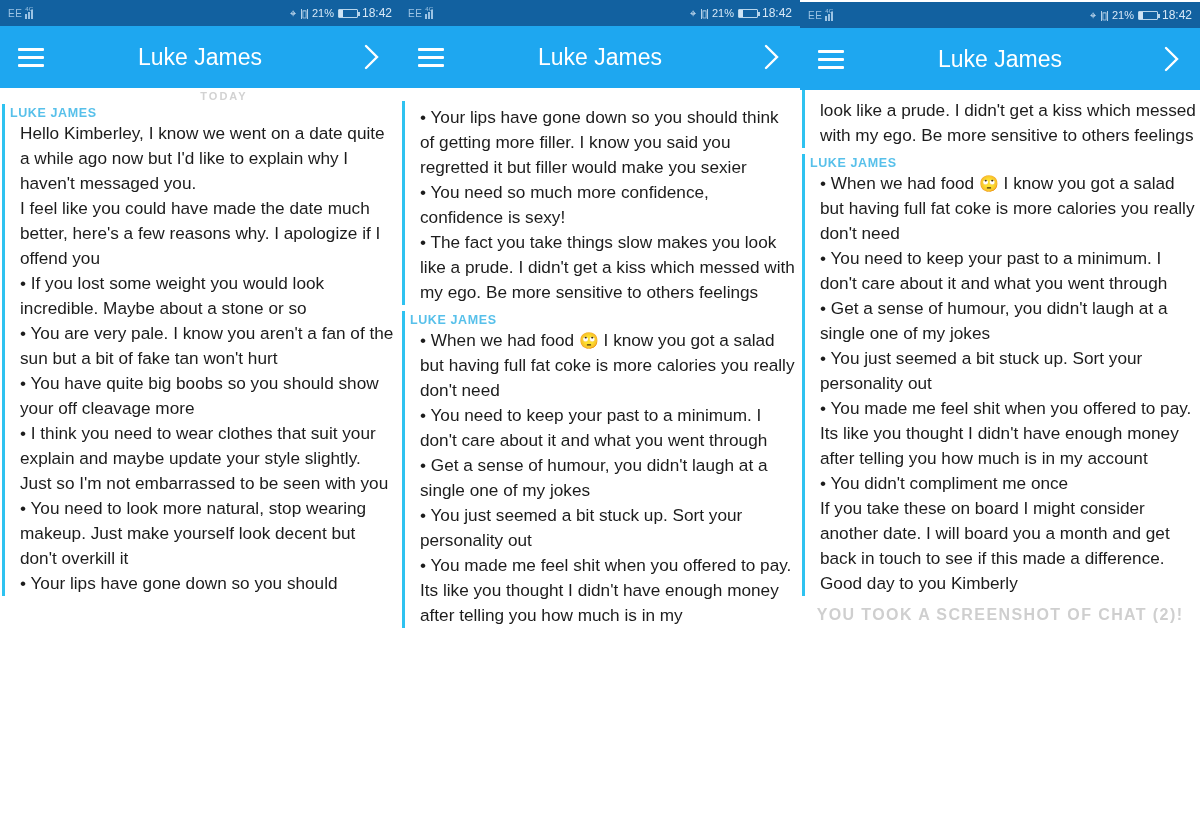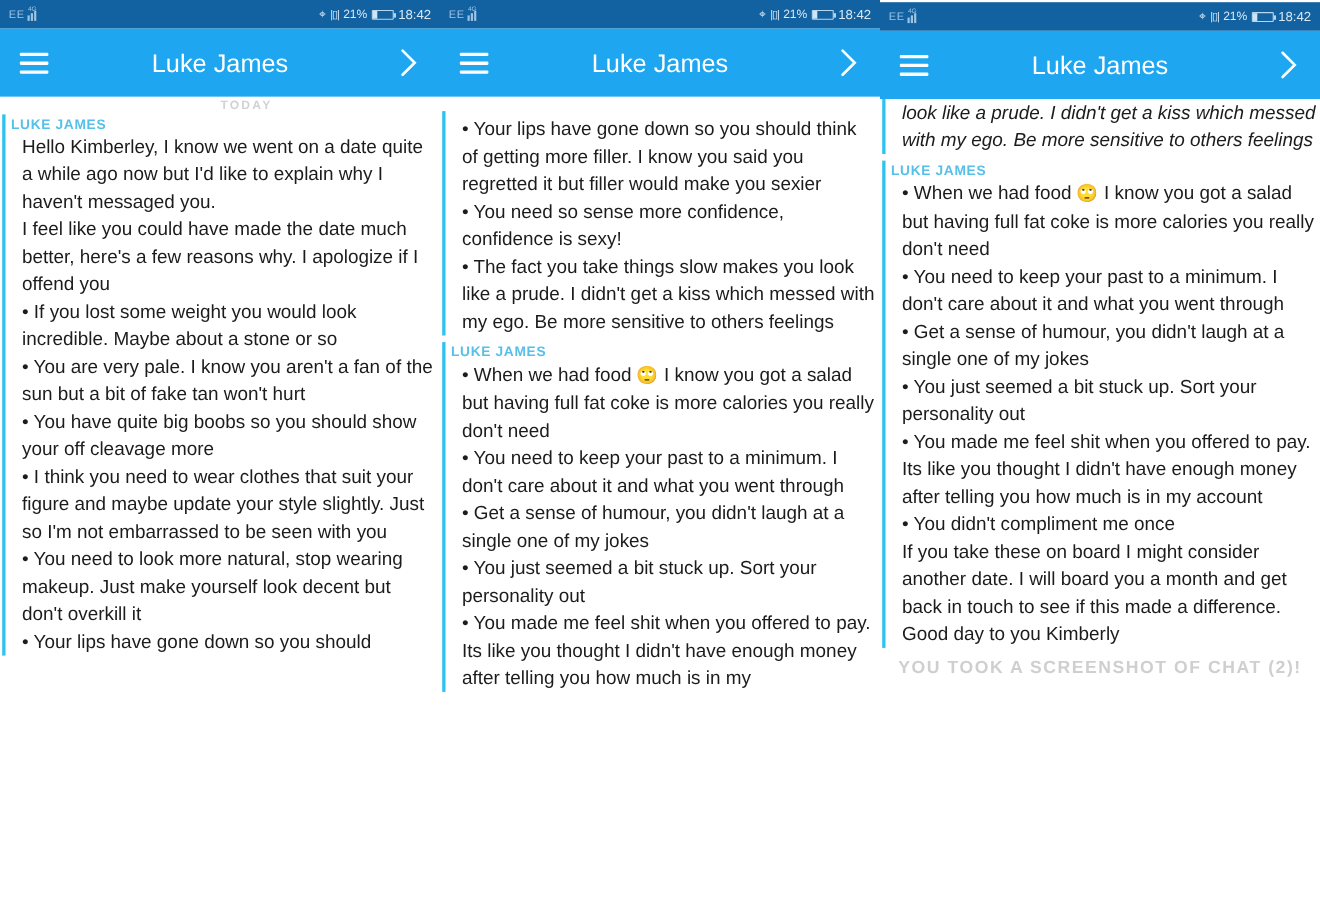--- a/index.html
+++ b/index.html
@@ -234,21 +234,21 @@
       <div class="chatbody" style="height:613px;">
         <div class="today">TODAY</div>
         <div class="msg-block">
           <div class="sender">LUKE JAMES</div>
           <div class="msg-text">
             <p>Hello Kimberley, I know we went on a date quite a while ago now but I'd like to explain why I haven't messaged you.</p>
             <p>I feel like you could have made the date much better, here's a few reasons why. I apologize if I offend you</p>
             <p>• If you lost some weight you would look incredible. Maybe about a stone or so</p>
             <p>• You are very pale. I know you aren't a fan of the sun but a bit of fake tan won't hurt</p>
             <p>• You have quite big boobs so you should show your off cleavage more</p>
-            <p>• I think you need to wear clothes that suit your figure and maybe update your style slightly. Just so I'm not embarrassed to be seen with you</p>
+            <p>• I think you need to wear clothes that suit your explain and maybe update your style slightly. Just so I'm not embarrassed to be seen with you</p>
             <p>• You need to look more natural, stop wearing makeup. Just make yourself look decent but don't overkill it</p>
             <p>• Your lips have gone down so you should</p>
           </div>
         </div>
       </div>
 
       <div class="composer" style="height:74px;">
         <div class="composer-input">Send a Chat</div>
         <div class="composer-icons">
           <span class="cicon">
@@ -342,21 +342,21 @@
           <svg width="20" height="30" viewBox="0 0 20 30">
               <path d="M4 4 L15 15 L4 26" stroke="#ffffff" stroke-width="2.4" fill="none" stroke-linecap="round"></path>
             </svg>
         </div>
       </div>
 
       <div class="chatbody" style="height:613px;">
         <div class="msg-block">
           <div class="msg-text" style="padding-top:4px;margin-top:13px;">
             <p>• Your lips have gone down so you should think of getting more filler. I know you said you regretted it but filler would make you sexier</p>
-            <p>• You need so sense more confidence, confidence is sexy!</p>
+            <p>• You need so much more confidence, confidence is sexy!</p>
             <p>• The fact you take things slow makes you look like a prude. I didn't get a kiss which messed with my ego. Be more sensitive to others feelings</p>
           </div>
         </div>
         <div class="msg-block" style="margin-top:6px;">
           <div class="sender">LUKE JAMES</div>
           <div class="msg-text">
             <p><span>• When we had food </span><span class="emoji">🙄</span><span> I know you got a salad but having full fat coke is more calories you really don't need</span></p>
             <p>• You need to keep your past to a minimum. I don't care about it and what you went through</p>
             <p>• Get a sense of humour, you didn't laugh at a single one of my jokes</p>
             <p>• You just seemed a bit stuck up. Sort your personality out</p>
@@ -457,21 +457,21 @@
         <div class="appbar-title">Luke James</div>
         <div class="chevron">
           <svg width="20" height="30" viewBox="0 0 20 30">
               <path d="M4 4 L15 15 L4 26" stroke="#ffffff" stroke-width="2.4" fill="none" stroke-linecap="round"></path>
             </svg>
         </div>
       </div>
 
       <div class="chatbody" style="height:613px;">
         <div class="msg-block">
-          <div class="msg-text" style="padding-top:0px;font-style:italic;">
+          <div class="msg-text" style="padding-top:8px;">
             <p>look like a prude. I didn't get a kiss which messed with my ego. Be more sensitive to others feelings</p>
           </div>
         </div>
         <div class="msg-block" style="margin-top:6px;">
           <div class="sender">LUKE JAMES</div>
           <div class="msg-text">
             <p><span>• When we had food </span><span class="emoji">🙄</span><span> I know you got a salad but having full fat coke is more calories you really don't need</span></p>
             <p>• You need to keep your past to a minimum. I don't care about it and what you went through</p>
             <p>• Get a sense of humour, you didn't laugh at a single one of my jokes</p>
             <p>• You just seemed a bit stuck up. Sort your personality out</p>

